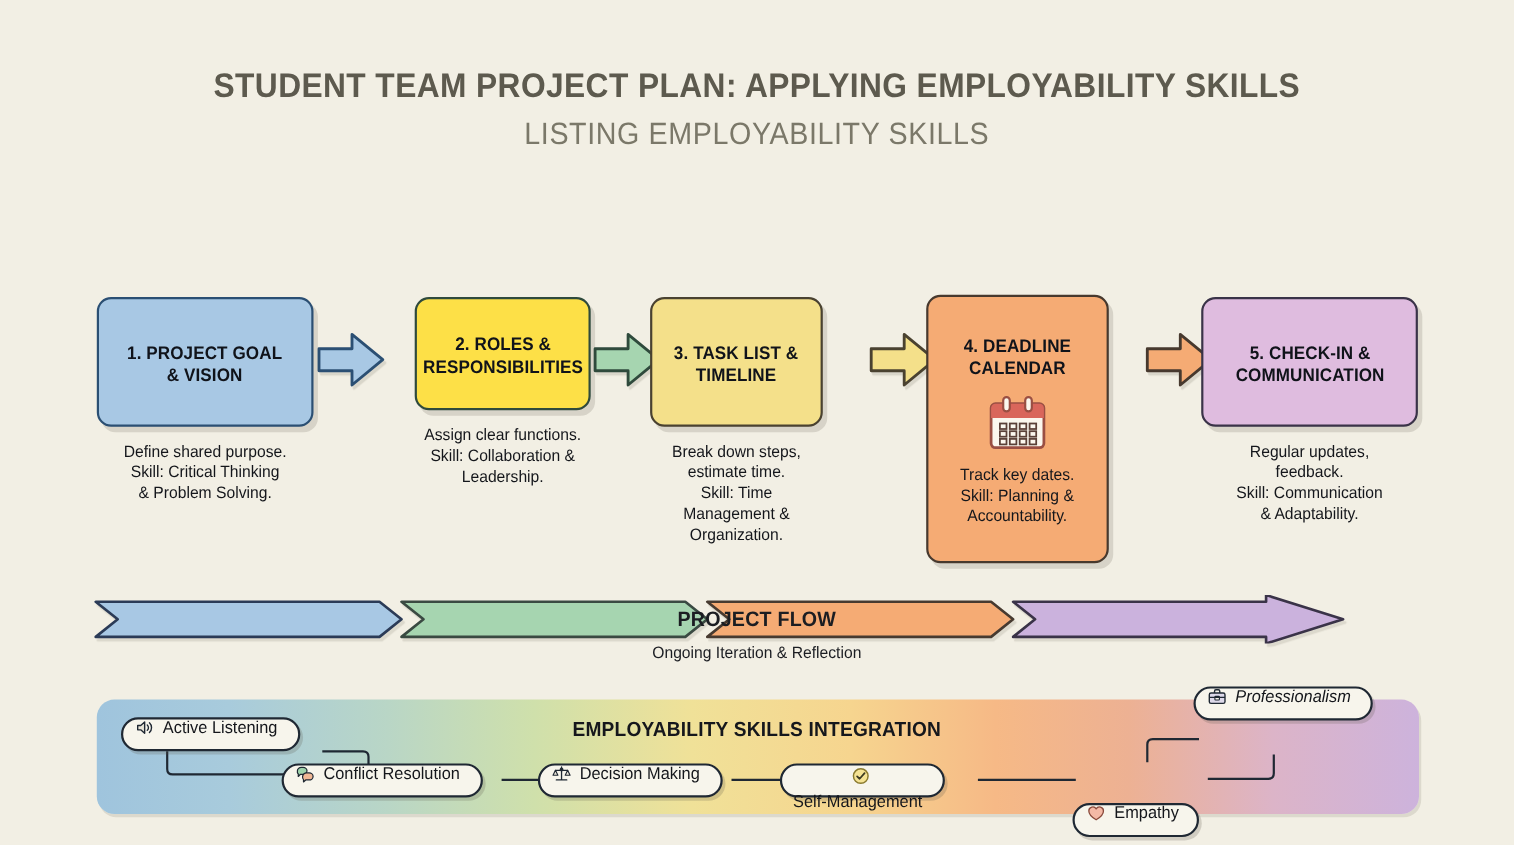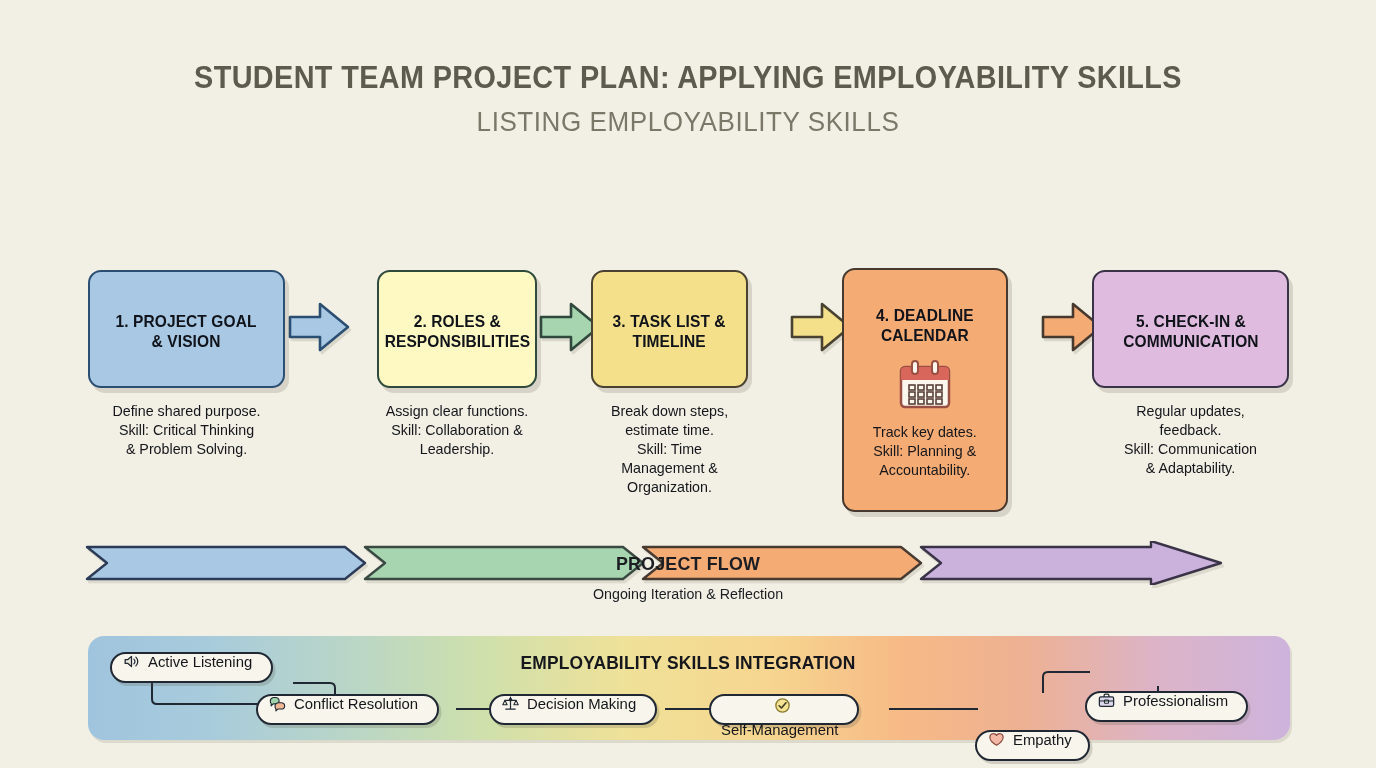--- a/index.html
+++ b/index.html
@@ -132,21 +132,21 @@
             <div>&amp; Problem Solving.</div>
           </div>
         </div>
       </div>
       <div class="conn" style="left: 288px; top: 300px;">
         <svg viewBox="0 0 62 54" preserveAspectRatio="none">
           <path d="M2,17 H32 V4 L60,27 L32,50 V37 H2 Z" fill="#a8c8e4" stroke="#2b4f73" stroke-width="2.6" stroke-linejoin="round"></path>
         </svg>
       </div>
       <div class="step" style="left: 340px; top: 270px; width: 197px;">
-        <div class="step-box" style="height: 118px; background: #fef9c3; border-color: rgb(47, 74, 60); margin-left: 37px;">
+        <div class="step-box" style="height: 103px; background: #fde047; border-color: rgb(47, 74, 60); margin-left: 37px;">
           <div class="step-title">
             <div>2. ROLES &amp;</div>
             <div>RESPONSIBILITIES</div>
           </div>
           <div class="step-desc outside">
             <div>Assign clear functions.</div>
             <div>Skill: Collaboration &amp;</div>
             <div>Leadership.</div>
           </div>
         </div>
@@ -286,21 +286,21 @@
           <path d="M7.8,12.3 L10.7,15.1 L16.4,8.6" fill="none" stroke="#3c3a22" stroke-width="2" stroke-linecap="round" stroke-linejoin="round"></path>
         </svg>
         <span class="pill-label">Self-Management</span>
       </div>
       <div class="pill" style="left: 975px; top: 694px; margin-top: 36px;">
         <svg class="ico" viewBox="0 0 24 24">
           <path d="M12,19.2 C12,19.2 3.6,14.3 3.6,9.1 a4.5,4.5 0 0 1 8.4,-2.3 a4.5,4.5 0 0 1 8.4,2.3 C20.4,14.3 12,19.2 12,19.2 z" fill="#f4b9a6" stroke="#8a4a3c" stroke-width="1.5" stroke-linejoin="round"></path>
         </svg>
         <span class="pill-label">Empathy</span>
       </div>
-      <div class="pill" style="left: 1085px; top: 691px;">
+      <div class="pill" style="left: 1085px; top: 624px; font-style: italic;">
         <svg class="ico" viewBox="0 0 24 24">
           <rect x="3" y="7.5" width="18" height="12" rx="2" fill="#ddd9ea" stroke="#1f2833" stroke-width="1.6"></rect>
           <path d="M9,7.5 v-2 a1.6,1.6 0 0 1 1.6,-1.6 h2.8 a1.6,1.6 0 0 1 1.6,1.6 v2" fill="none" stroke="#1f2833" stroke-width="1.6"></path>
           <rect x="9.4" y="11.4" width="5.2" height="4.2" rx="0.8" fill="#f7f5ec" stroke="#1f2833" stroke-width="1.3"></rect>
           <path d="M3,12.6 h18" stroke="#1f2833" stroke-width="1.3"></path>
         </svg>
         <span class="pill-label">Professionalism</span>
       </div>
     </div>
 </div>

